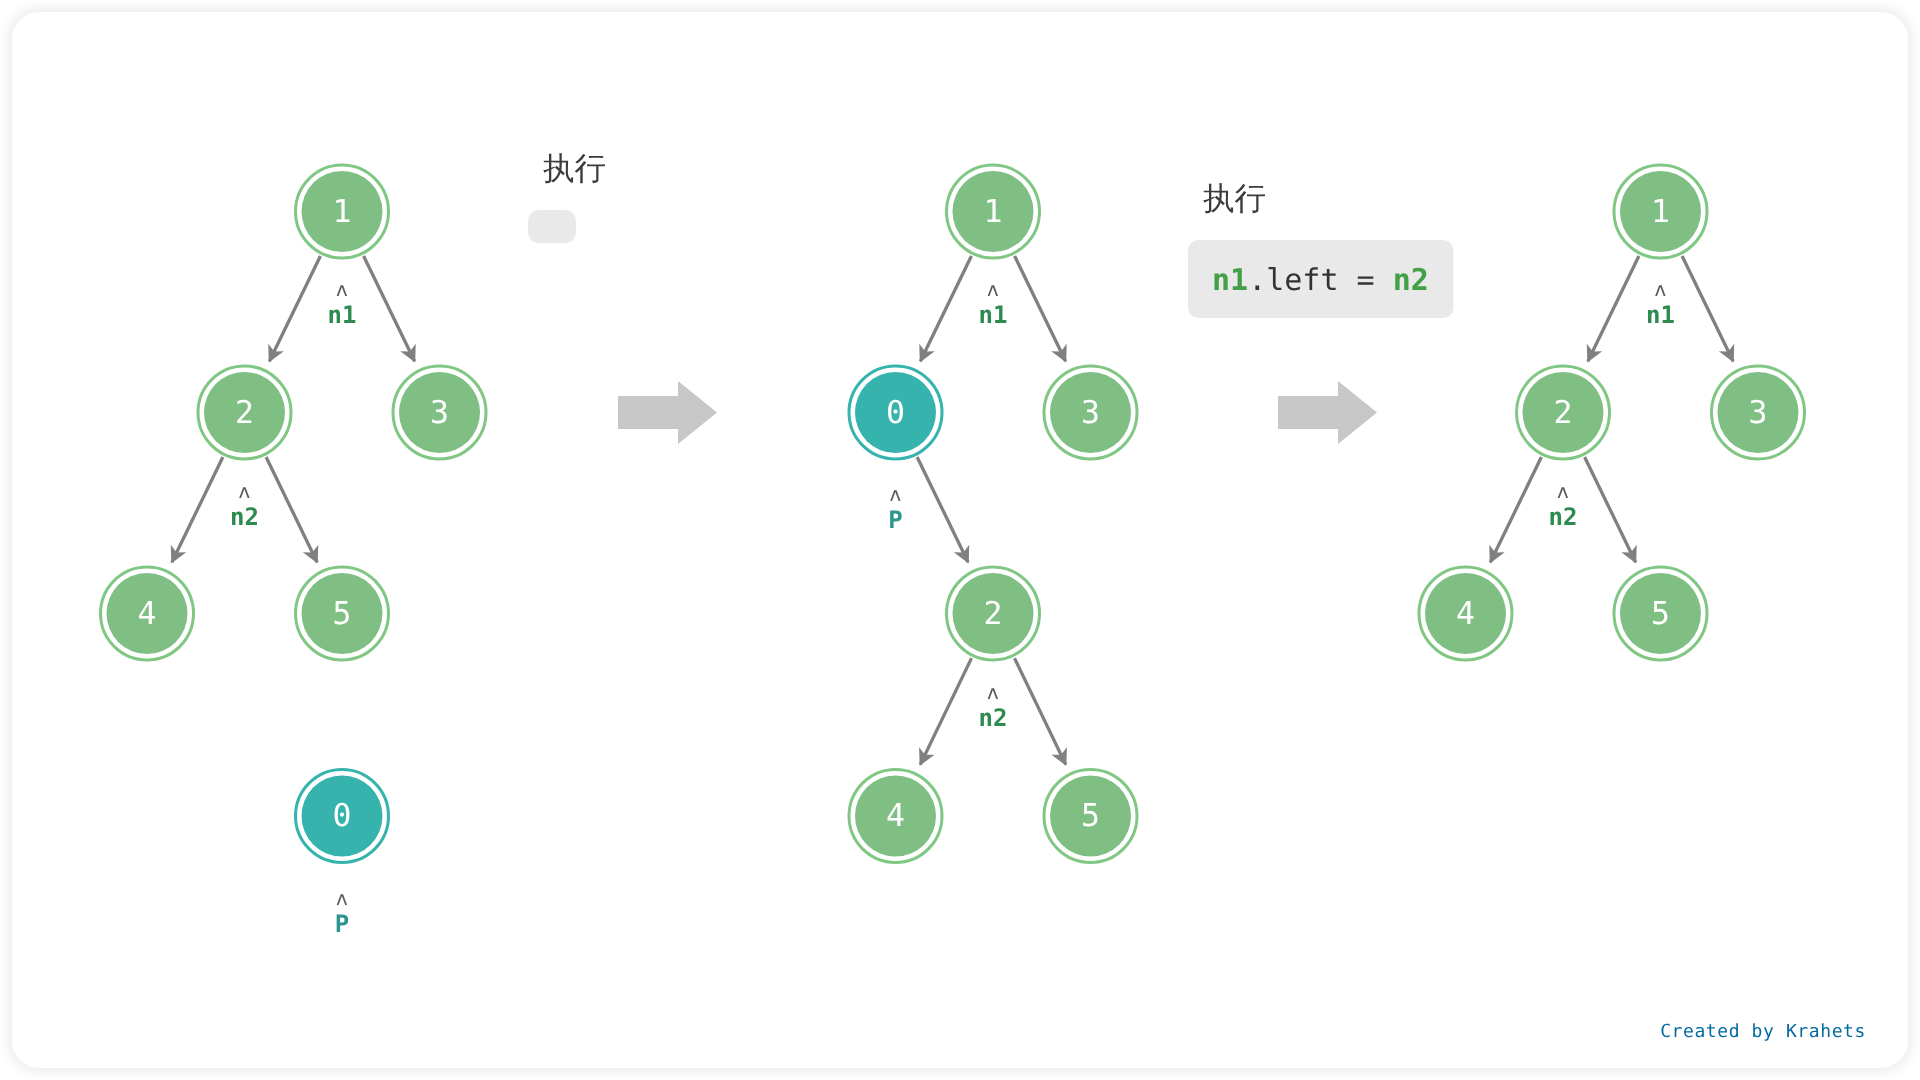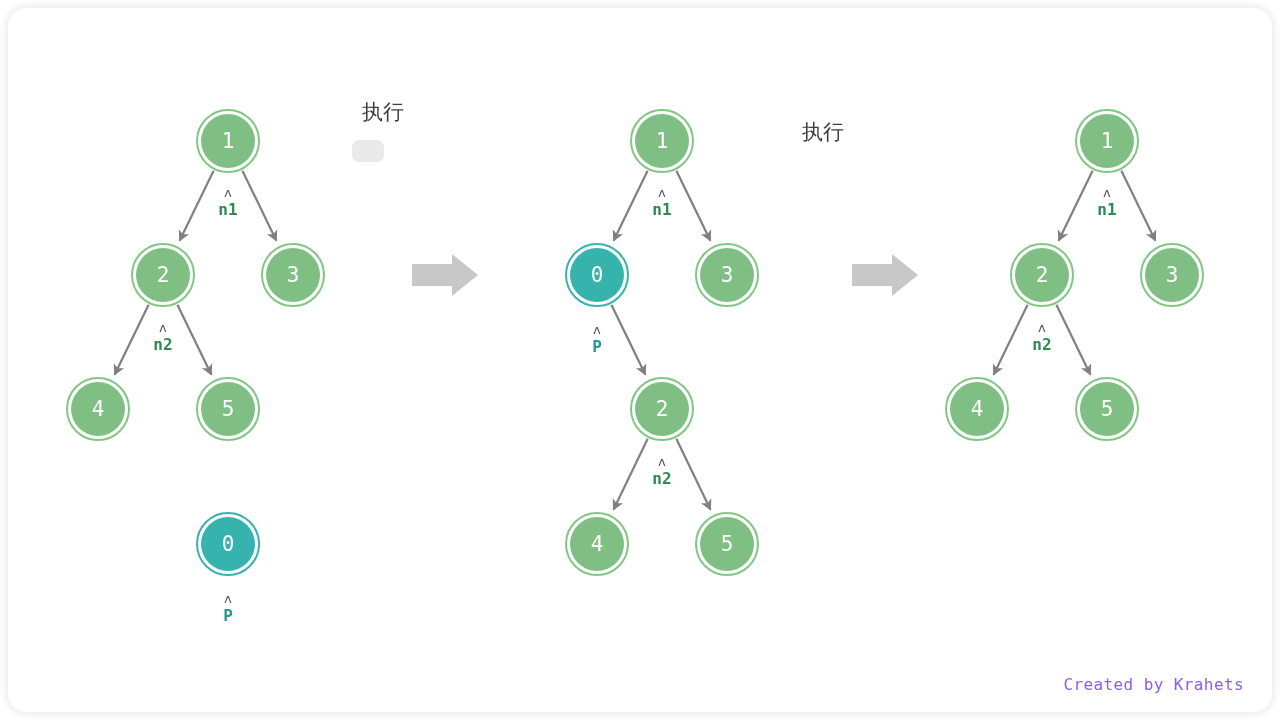--- a/index.html
+++ b/index.html
@@ -101,22 +101,22 @@
   .code-chip .v-green { color: #43a047; font-weight: bold; }
   .code-chip .v-teal  { color: #2c9590; font-weight: bold; }
   .code-chip .v-plain { color: #333333; }
 
   
   #watermark {
     position: absolute;
     right: 36px;
     bottom: 26px;
     font-family: "DejaVu Sans Mono", monospace;
-    font-size: 16px;
-    color: #8b5cf6;
+    font-size: 12px;
+    color: #0369a1;
     letter-spacing: 0.4px;
     white-space: nowrap;
   }
 </style>
 </head>
 <body>
 
 <div id="stage">
 
   <div id="card"></div>
@@ -283,15 +283,16 @@
     <g id="separators-layer">
         <polygon points="412,264 452,264 452,254 478,275 452,296 452,286 412,286" class="block-arrow"></polygon>
         <polygon points="852,264 892,264 892,254 918,275 892,296 892,286 852,286" class="block-arrow"></polygon>
       </g>
   </svg>
 
   <div class="exec-label" style="left:362px; top:98px;">执行</div>
   <div class="exec-label" style="left:802px; top:118px;">执行</div>
 
   <div class="code-chip" id="chip1" style="left:352px; top:140px;"></div>
+  <div class="code-chip" id="chip2" style="left:792px; top:160px;"><div><span class="v-green">n1</span><span class="v-plain">.left = </span><span class="v-green">n2</span></div></div>
 
   <div id="watermark">Created by Krahets</div>
 </div>
 
 </body></html>

